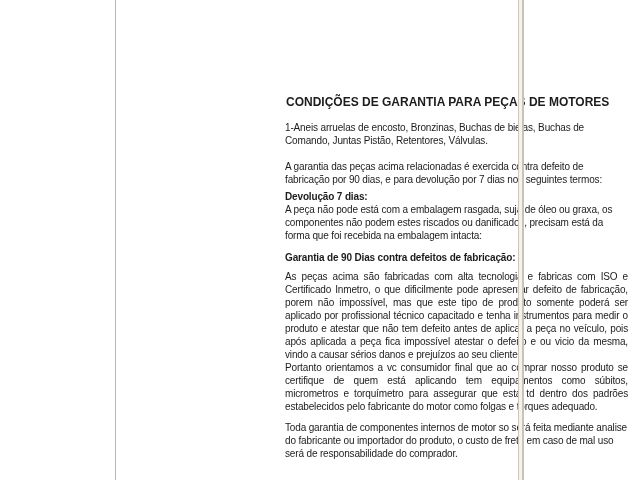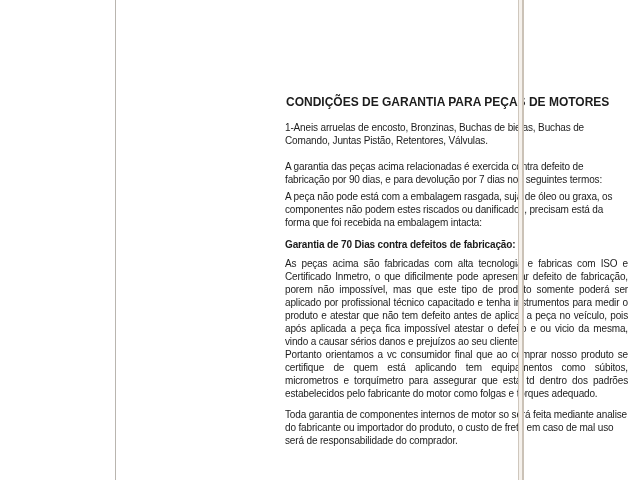--- a/index.html
+++ b/index.html
@@ -87,24 +87,25 @@
 <div class="stage">
   <div class="page">
     <div class="content">
 
       <div class="doc-title">CONDIÇÕES DE GARANTIA PARA PEÇAS DE MOTORES</div>
 
       <p class="para">1-Aneis arruelas de encosto, Bronzinas, Buchas de bielas, Buchas de Comando, Juntas Pistão, Retentores, Válvulas.</p>
 
       <p class="para para-tight">A garantia das peças acima relacionadas é exercida contra defeito de fabricação por 90 dias, e para devolução por 7 dias nos seguintes termos:</p>
 
+      <p class="heading">Devolução 7 dias:</p>
 
       <p class="para-after-heading">A peça não pode está com a embalagem rasgada, suja de óleo ou graxa, os componentes não podem estes riscados ou danificados, precisam está da forma que foi recebida na embalagem intacta:</p>
 
-      <p class="heading-spaced">Garantia de 70 Dias contra defeitos de fabricação:</p>
+      <p class="heading-spaced">Garantia de 90 Dias contra defeitos de fabricação:</p>
 
       <p class="para-justified">As peças acima são fabricadas com alta tecnologia e fabricas com ISO e Certificado Inmetro, o que dificilmente pode apresentar defeito de fabricação, porem não impossível, mas que este tipo de produto somente poderá ser aplicado por profissional técnico capacitado e tenha instrumentos para medir o produto e atestar que não tem defeito antes de aplicar a peça no veículo, pois após aplicada a peça fica impossível atestar o defeito e ou vicio da mesma, vindo a causar sérios danos e prejuízos ao seu cliente.</p>
 
       <p class="para-justified-end">Portanto orientamos a vc consumidor final que ao comprar nosso produto se certifique de quem está aplicando tem equipamentos como súbitos, micrometros e torquímetro para assegurar que esta td dentro dos padrões estabelecidos pelo fabricante do motor como folgas e torques adequado.</p>
 
       <p class="para">Toda garantia de componentes internos de motor so será feita mediante analise do fabricante ou importador do produto, o custo de frete em caso de mal uso será de responsabilidade do comprador.</p>
 
     </div>
   </div>
   <div class="page-right-edge"></div>

